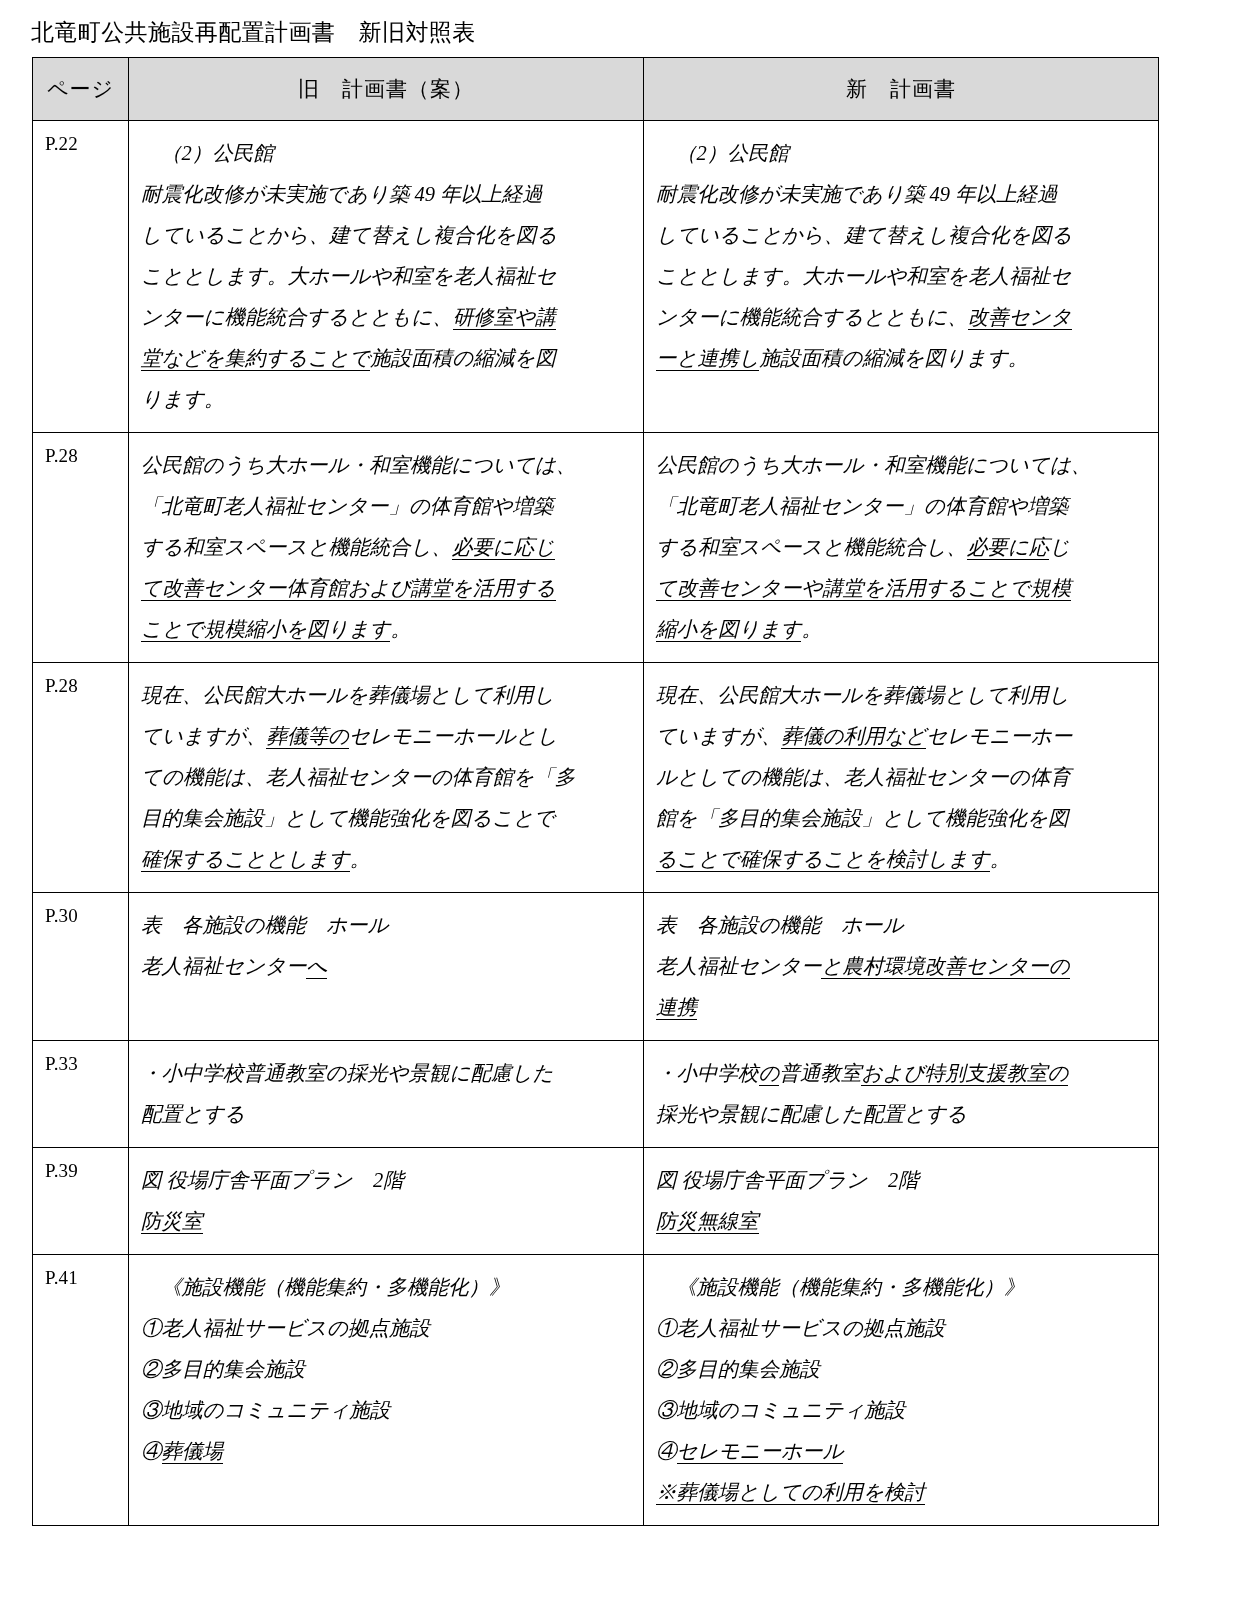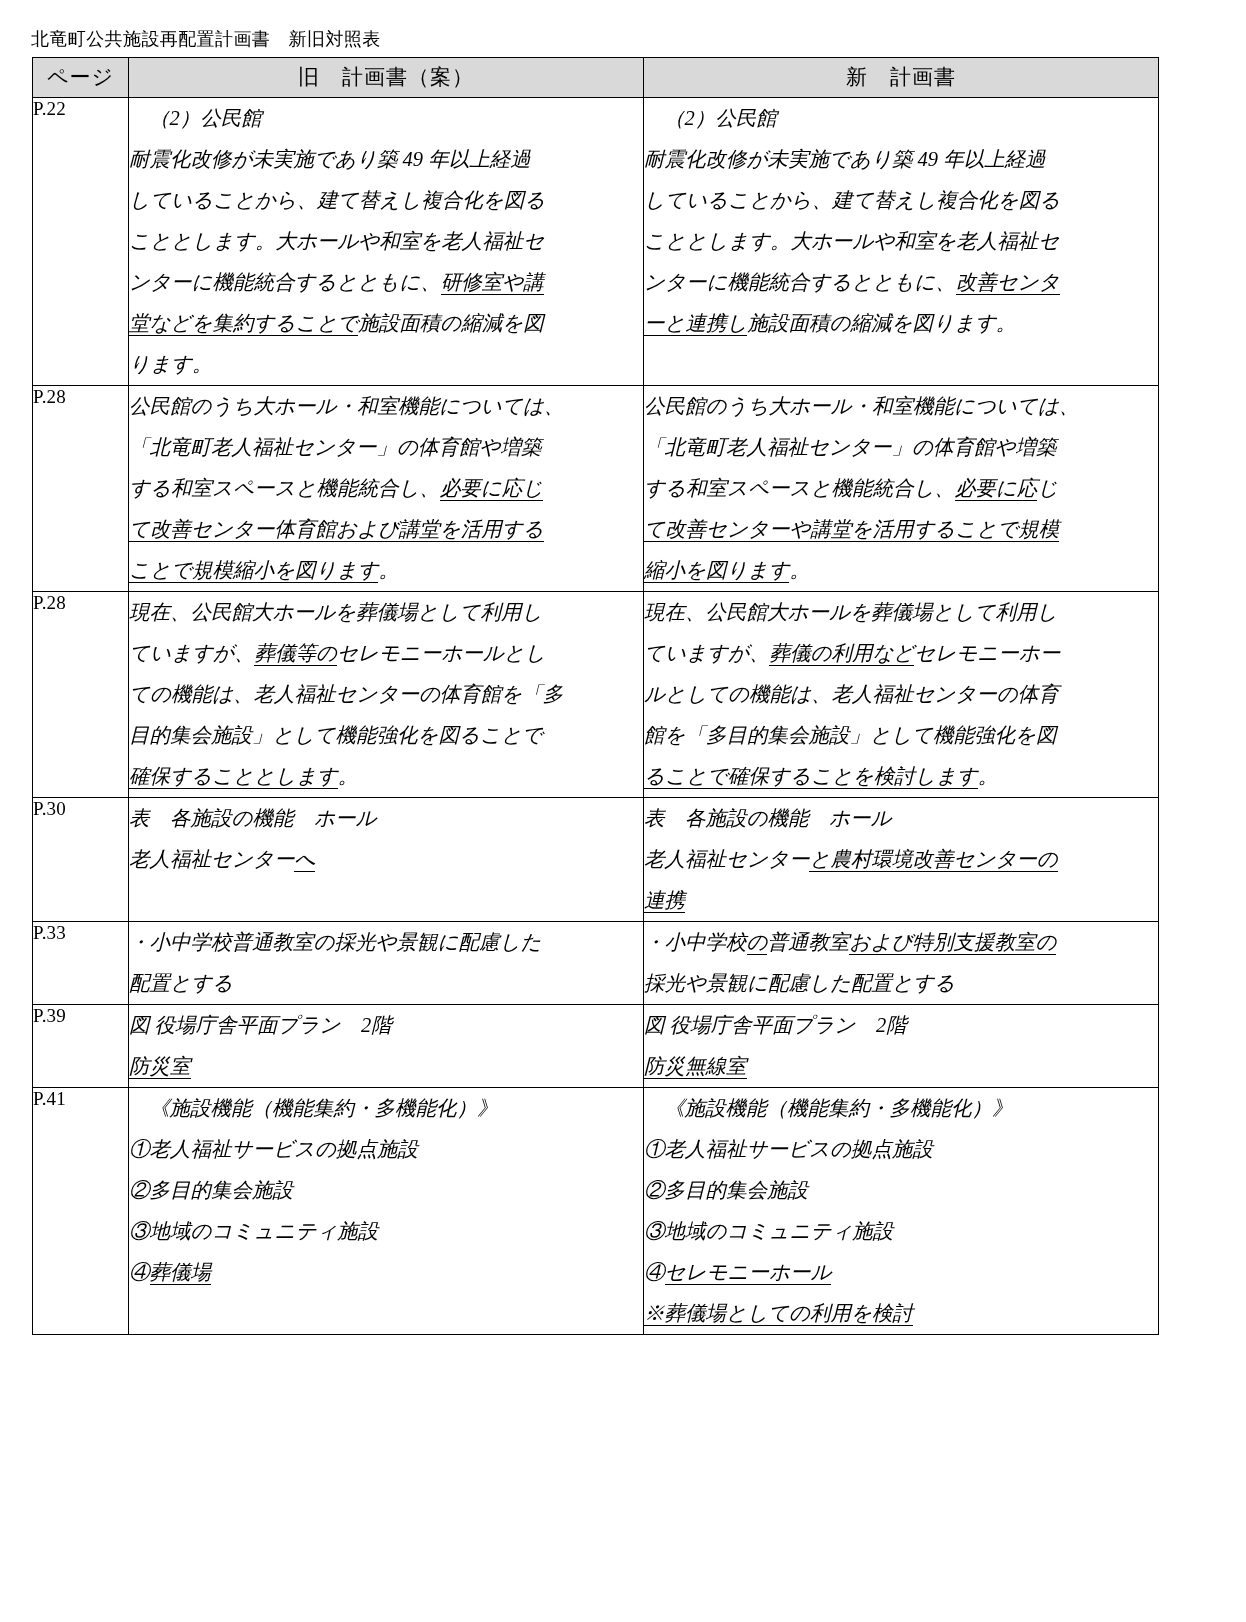--- a/index.html
+++ b/index.html
@@ -22,40 +22,39 @@
     left: 0; top: 0;
     width: 1246px;
     height: 1622px;
     padding: 0;
   }
 
   .doc-title {
     position: absolute;
     left: 31px;
     top: 18px;
-    font-size: 18px;
+    font-size: 23px;
     line-height: 30px;
     letter-spacing: 0.4px;
     white-space: nowrap;
     font-family: "Liberation Serif", "DejaVu Serif", serif;
-    margin-top: 6px;
   }
 
   table.compare {
     position: absolute;
     left: 32px;
     top: 57px;
     width: 1126px;
     border-collapse: collapse;
     table-layout: fixed;
   }
   table.compare td, table.compare th {
     border: 1.6px solid #000;
     vertical-align: top;
-    padding: 0;
+    padding: 12px;
     font-weight: normal;
   }
   table.compare thead th {
     background: #d9d9d9;
     text-align: center;
     font-size: 21px;
     line-height: 38px;
     height: 40px;
     letter-spacing: 1px;
   }

